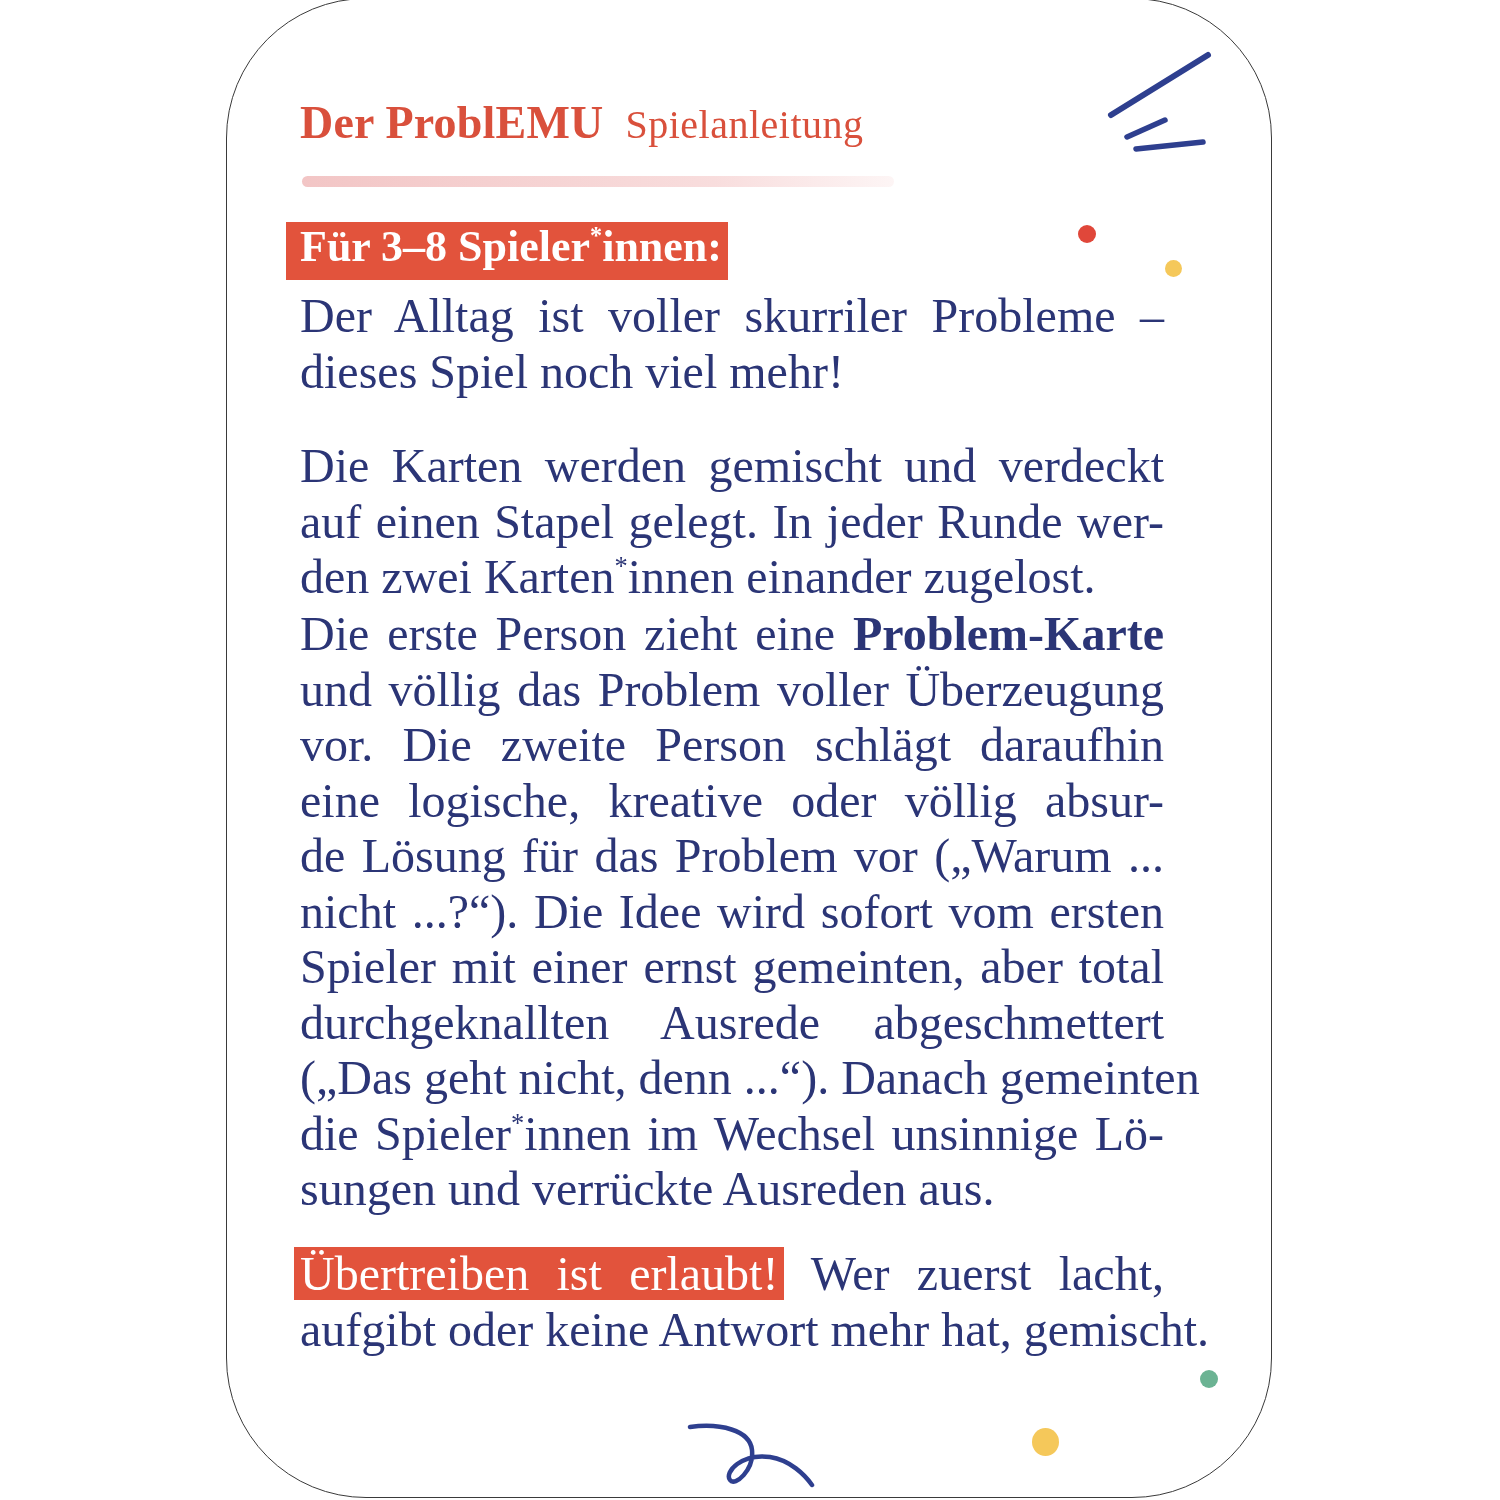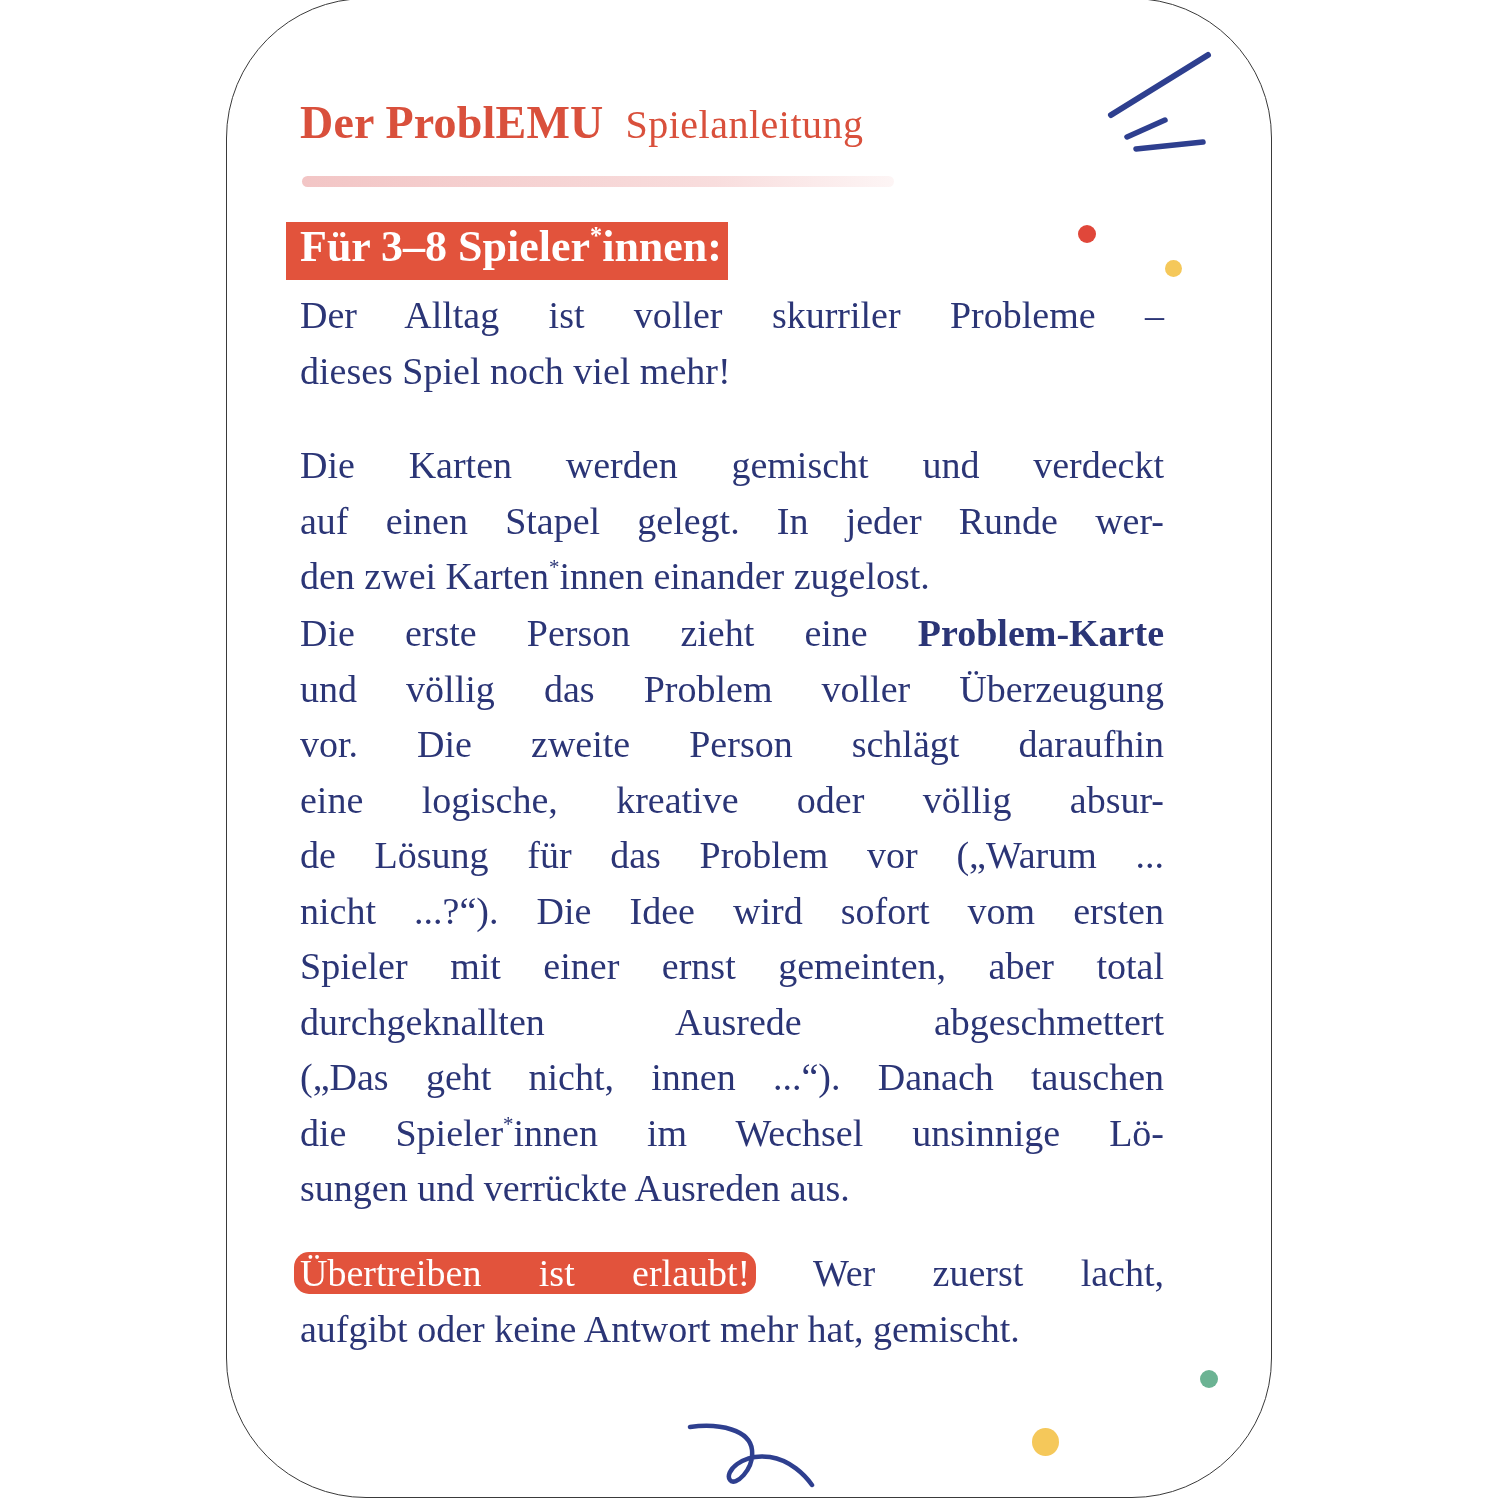--- a/index.html
+++ b/index.html
@@ -78,21 +78,21 @@
     .badge-players sup, .para sup {
       font-size: 0.55em;
       vertical-align: 0.7em;
       line-height: 0;
     }
     .para {
       position: absolute;
       left: 300px;
       width: 864px;
       font-family: "Liberation Serif", serif;
-      font-size: 38px;
+      font-size: 48px;
       line-height: 55.5px;
       color: #2b3576;
       text-align: justify;
       text-align-last: left;
       hyphens: none;
     }
     .para .line {
       display: block;
       text-align: justify;
       text-align-last: justify;
@@ -107,21 +107,20 @@
     .p1 { top: 288px; }
     .p2 { top: 438px; }
     .p3 { top: 606px; }
     .p4 { top: 1246px; }
     .inline-badge {
       background: #e2533c;
       color: #ffffff;
       padding: 0 6px 0 6px;
       margin-left: -6px;
       font-weight: normal;
-      border-radius: 15px;
     }
     .deco {
       position: absolute;
       pointer-events: none;
     }
     .dot {
       position: absolute;
       border-radius: 50%;
     }
   </style>
@@ -166,21 +165,21 @@
 
   <div class="para p3">
     <span class="line"><span>Die erste Person zieht eine </span><b>Problem-Karte</b></span>
     <span class="line">und völlig das Problem voller Überzeugung</span>
     <span class="line">vor. Die zweite Person schlägt daraufhin</span>
     <span class="line">eine logische, kreative oder völlig absur-</span>
     <span class="line">de Lösung für das Problem vor („Warum ...</span>
     <span class="line">nicht ...?“). Die Idee wird sofort vom ersten</span>
     <span class="line">Spieler mit einer ernst gemeinten, aber total</span>
     <span class="line">durchgeknallten Ausrede abgeschmettert</span>
-    <span class="line">(„Das geht nicht, innen ...“). Danach tauschen</span>
+    <span class="line">(„Das geht nicht, denn ...“). Danach gemeinten</span>
     <span class="line"><span>die Spieler</span><sup>*</sup><span>innen im Wechsel unsinnige Lö-</span></span>
     <span class="line last">sungen und verrückte Ausreden aus.</span>
   </div>
 
   <div class="para p4">
     <span class="line"><span class="inline-badge">Übertreiben ist erlaubt!</span><span> Wer zuerst lacht,</span></span>
     <span class="line last">aufgibt oder keine Antwort mehr hat, gemischt.</span>
   </div>
 </div>
 

